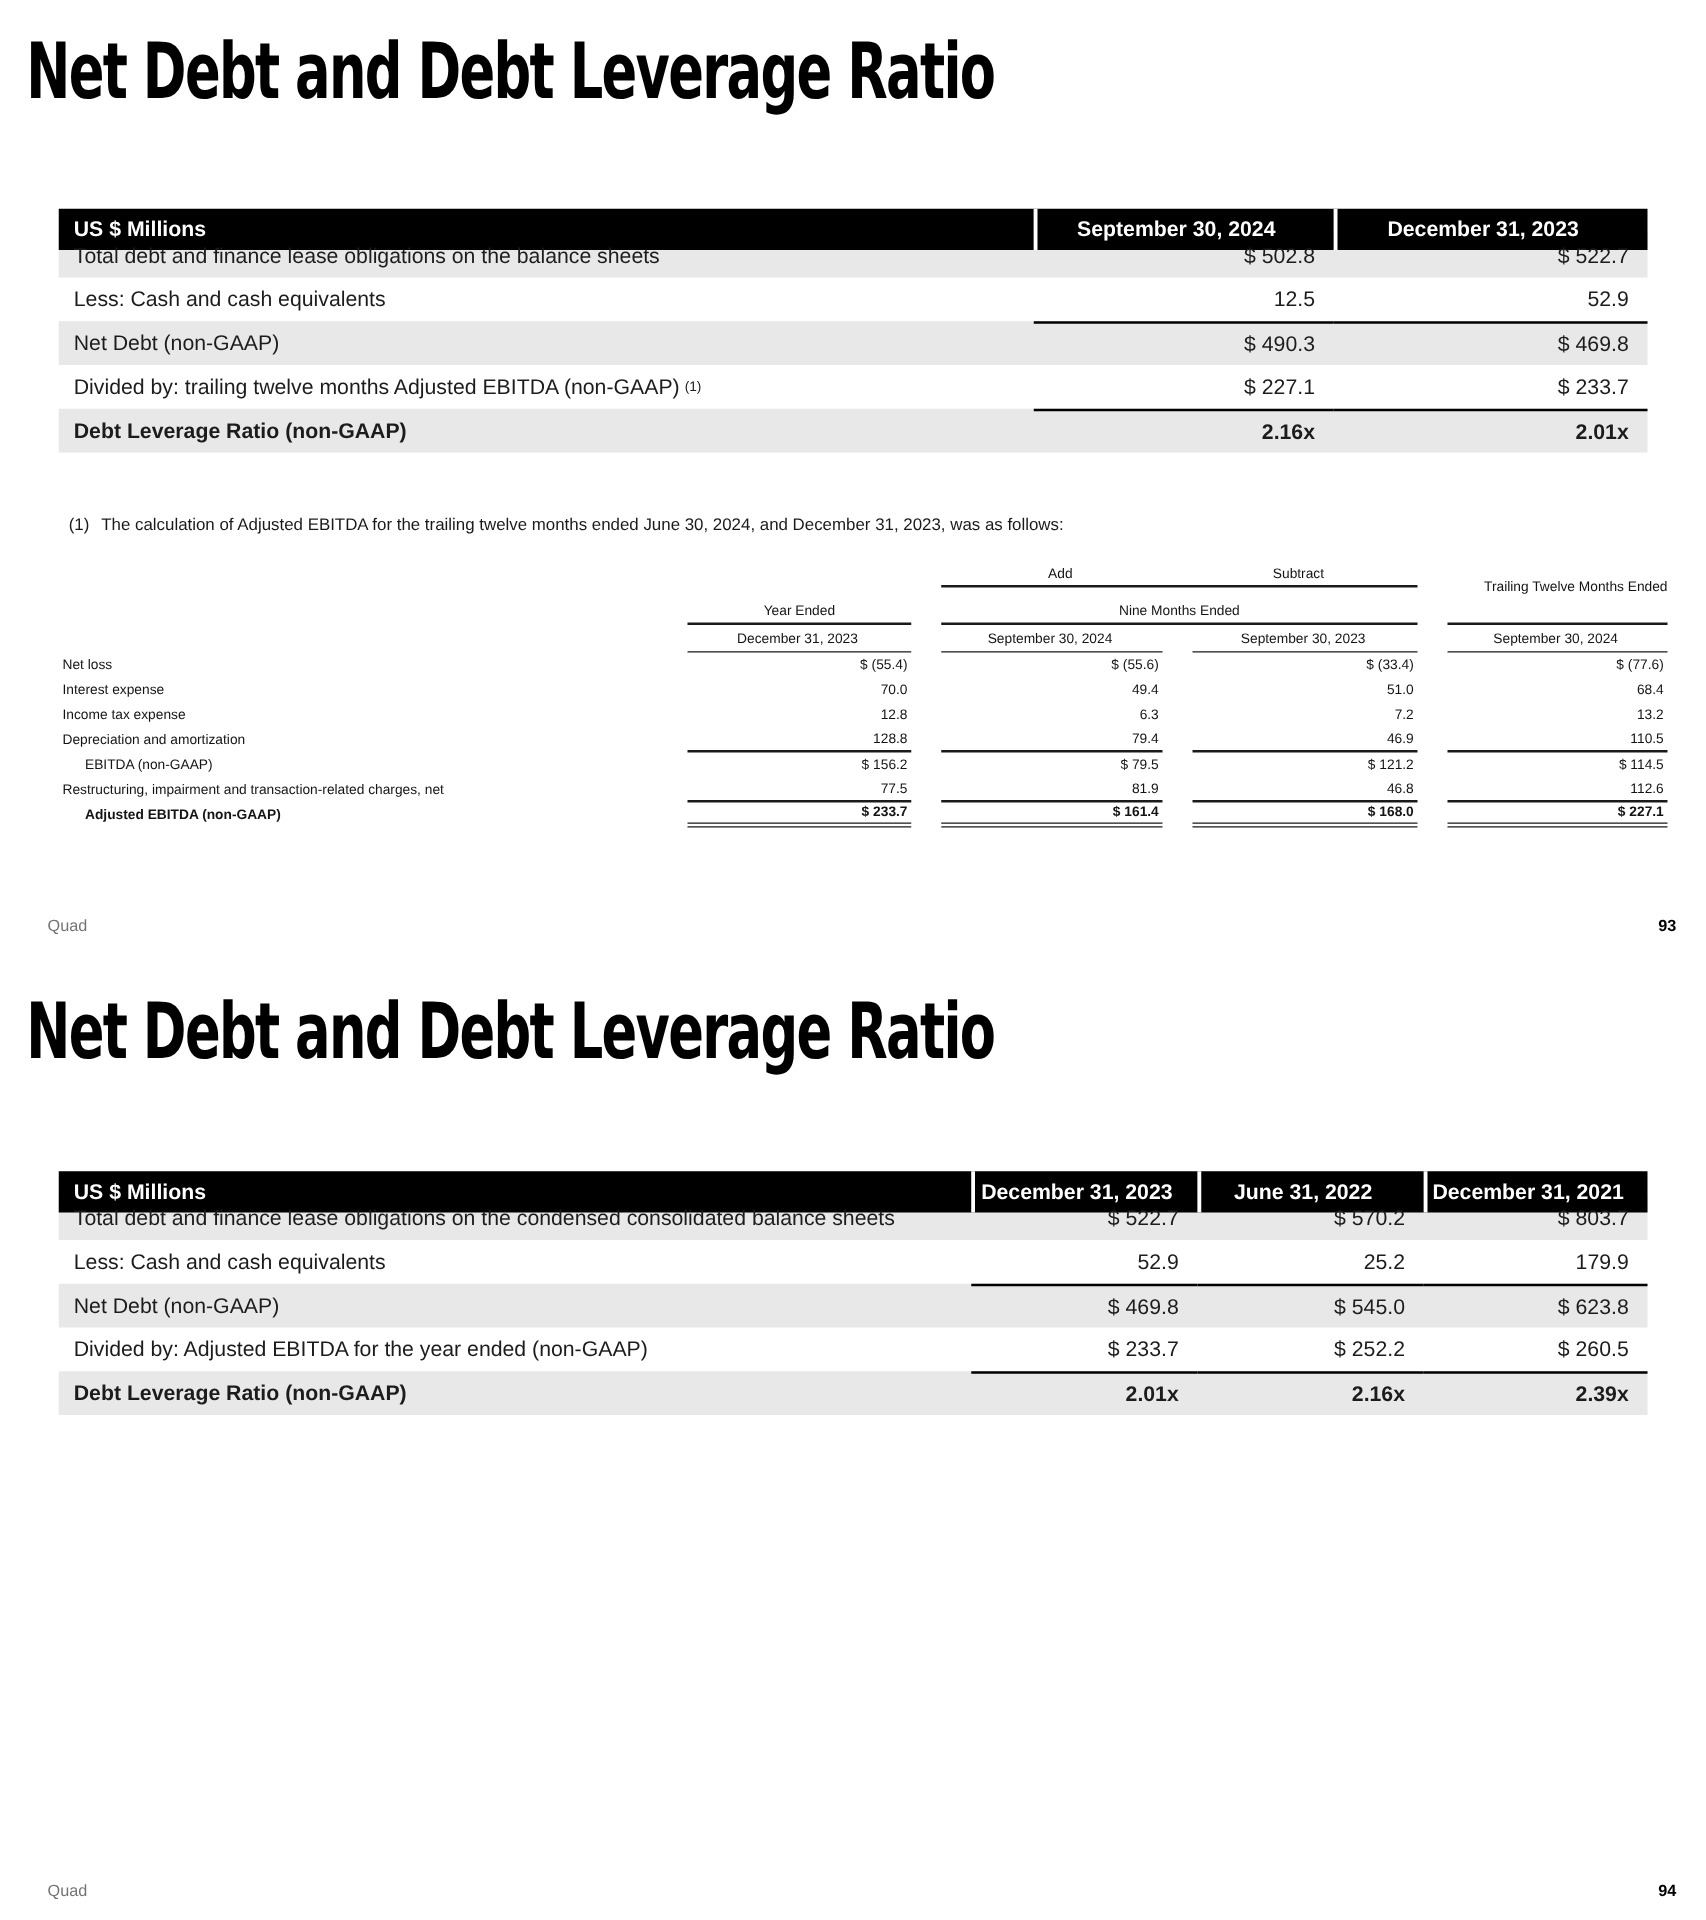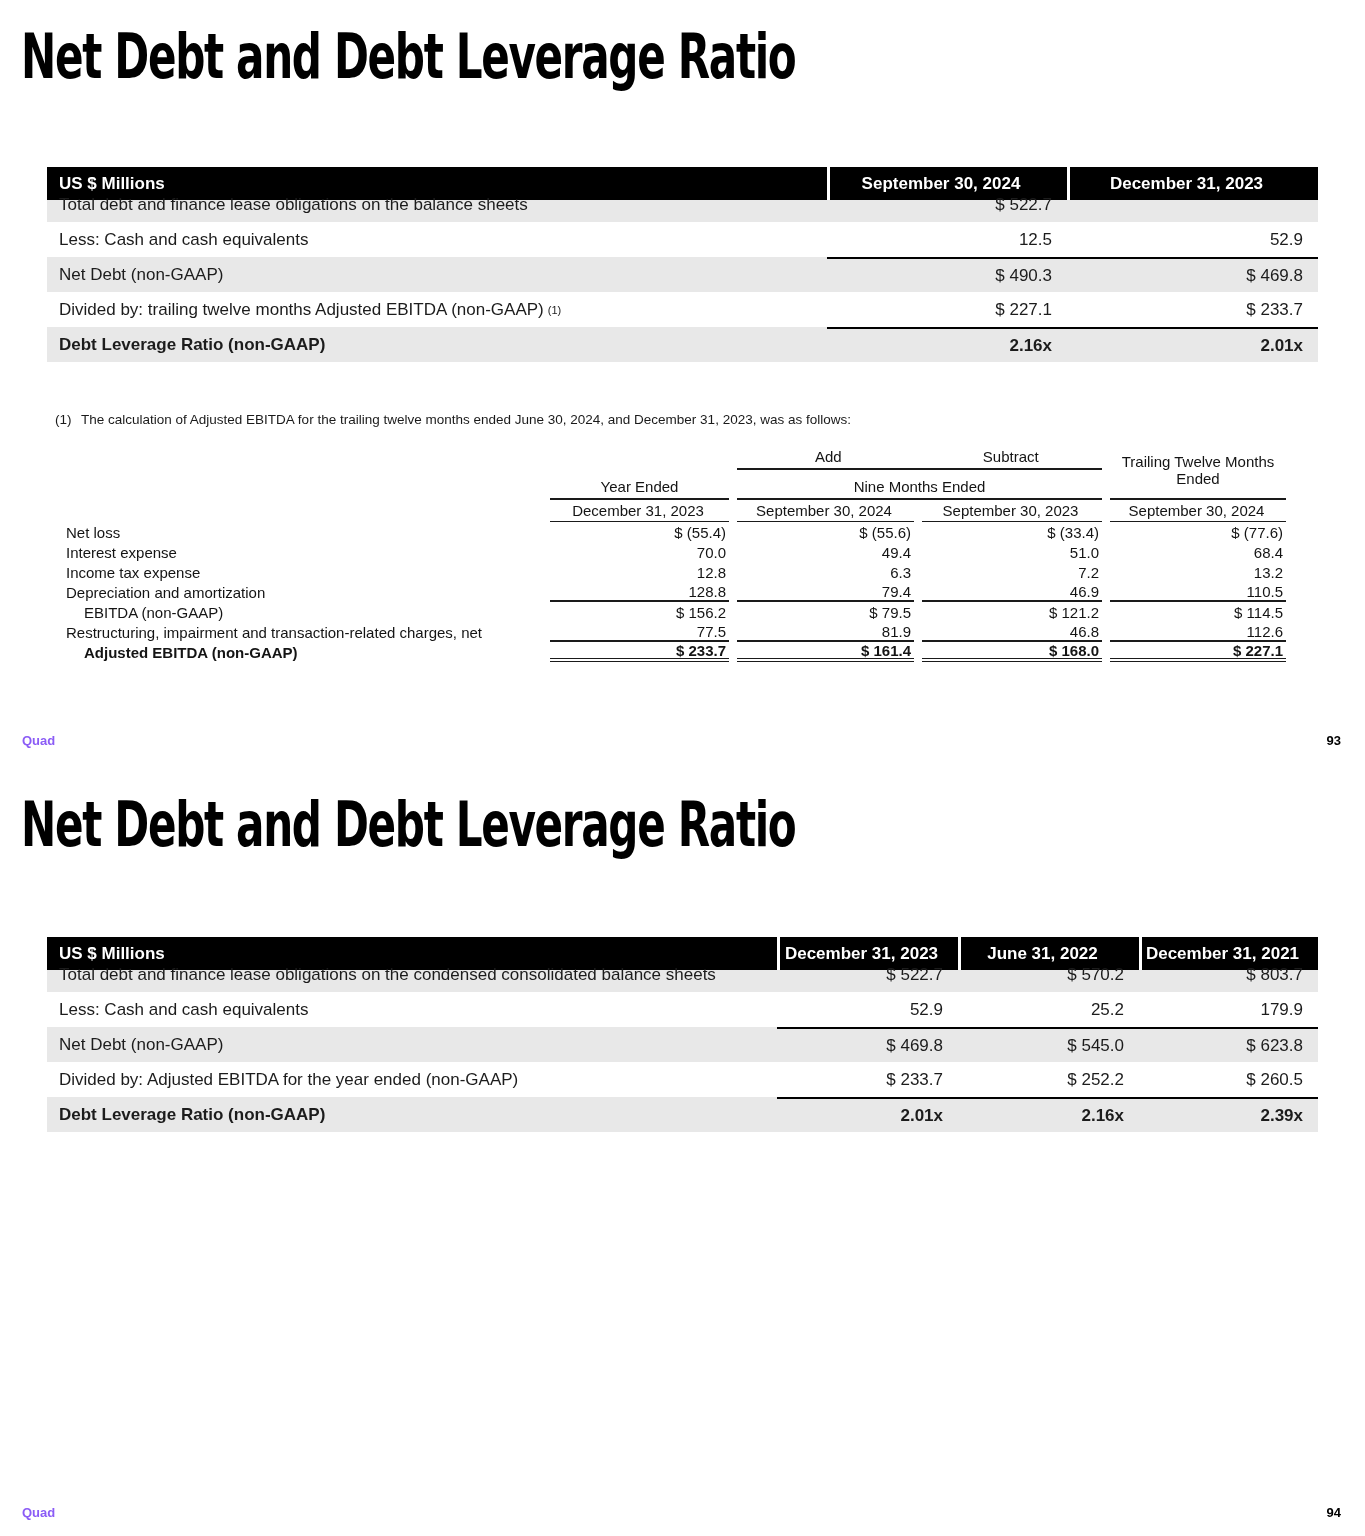--- a/index.html
+++ b/index.html
@@ -43,22 +43,22 @@
   
   .footnote-line { position: absolute; left: 55px; top: 412px; font-size: 13.5px; color: #1a1a1a; }
   .footnote-line .marker { display: inline-block; width: 26px; }
 
   
   .fn-table {
     position: absolute; left: 50px; top: 446px;
     display: grid;
     grid-template-columns: 476px 179px 177px 180px 176px;
     grid-template-rows: 24px 30px 22px repeat(7, 20px);
-    column-gap: 8px;
-    font-size: 15px; color: #141414; margin-left: 16px;
+    column-gap: 24px;
+    font-size: 11px; color: #141414;
   }
   .fn-table .h-cell { display: flex; align-items: flex-end; justify-content: center; text-align: center; padding-bottom: 3px; border-bottom: 2px solid #1a1a1a; line-height: 1.1; }
   .fn-addsub { grid-column: 3 / 5; grid-row: 1; display: flex; align-items: flex-end; padding-bottom: 3px; border-bottom: 2px solid #1a1a1a; }
   .fn-addsub span { flex: 1; text-align: center; }
   .fn-year { grid-column: 2; grid-row: 2; }
   .fn-nine { grid-column: 3 / 5; grid-row: 2; }
   .fn-ttm  { grid-column: 5; grid-row: 1 / 3; flex-direction: column; justify-content: flex-end; }
   .fn-date-1 { grid-column: 2; grid-row: 3; }
   .fn-date-2 { grid-column: 3; grid-row: 3; }
   .fn-date-3 { grid-column: 4; grid-row: 3; }
@@ -67,40 +67,41 @@
   .fn-lab { grid-column: 1; display: flex; align-items: center; }
   .fn-lab.indent { padding-left: 18px; }
   .fn-val { display: flex; align-items: center; justify-content: flex-end; padding-right: 3px; }
   .fn-bold { font-weight: bold; }
   .fn-rule { border-bottom: 2px solid #1a1a1a; }
   .fn-dbl  { border-bottom: 4px double #1a1a1a; }
   .r4 { grid-row: 4; } .r5 { grid-row: 5; } .r6 { grid-row: 6; } .r7 { grid-row: 7; }
   .r8 { grid-row: 8; } .r9 { grid-row: 9; } .r10 { grid-row: 10; }
 
   
-  .footer-brand { position: absolute; left: 22px; font-size: 13px; font-weight: bold; color: #8b5cf6; letter-spacing: 0; }
+  .footer-brand { position: absolute; left: 38px; font-size: 13px; font-weight: normal; color: #737373; letter-spacing: 0; }
   .footer-page  { position: absolute; right: 24px; font-size: 13px; font-weight: bold; color: #000; }
   .page-1 .footer-brand, .page-1 .footer-page { top: 733px; }
   .page-2 .footer-brand, .page-2 .footer-page { top: 737px; }
 </style>
 </head>
 <body>
 
 <div class="page page-1">
 
   <h1 class="doc-title">Net Debt and Debt Leverage Ratio</h1>
 
   <div class="fin-table t1">
     <div class="fin-row head">
       <div class="cell lab">US $ Millions</div>
       <div class="cell val">September 30, 2024</div>
       <div class="cell val">December 31, 2023</div>
     </div>
     <div class="fin-row shaded">
       <div class="cell lab">Total debt and finance lease obligations on the balance sheets</div>
+      <div class="cell val">$ 502.8</div>
       <div class="cell val">$ 522.7</div>
     </div>
     <div class="fin-row">
       <div class="cell lab">Less: Cash and cash equivalents</div>
       <div class="cell val">12.5</div>
       <div class="cell val">52.9</div>
     </div>
     <div class="fin-row shaded">
       <div class="cell lab">Net Debt (non-GAAP)</div>
       <div class="cell val rule-top">$ 490.3</div>

